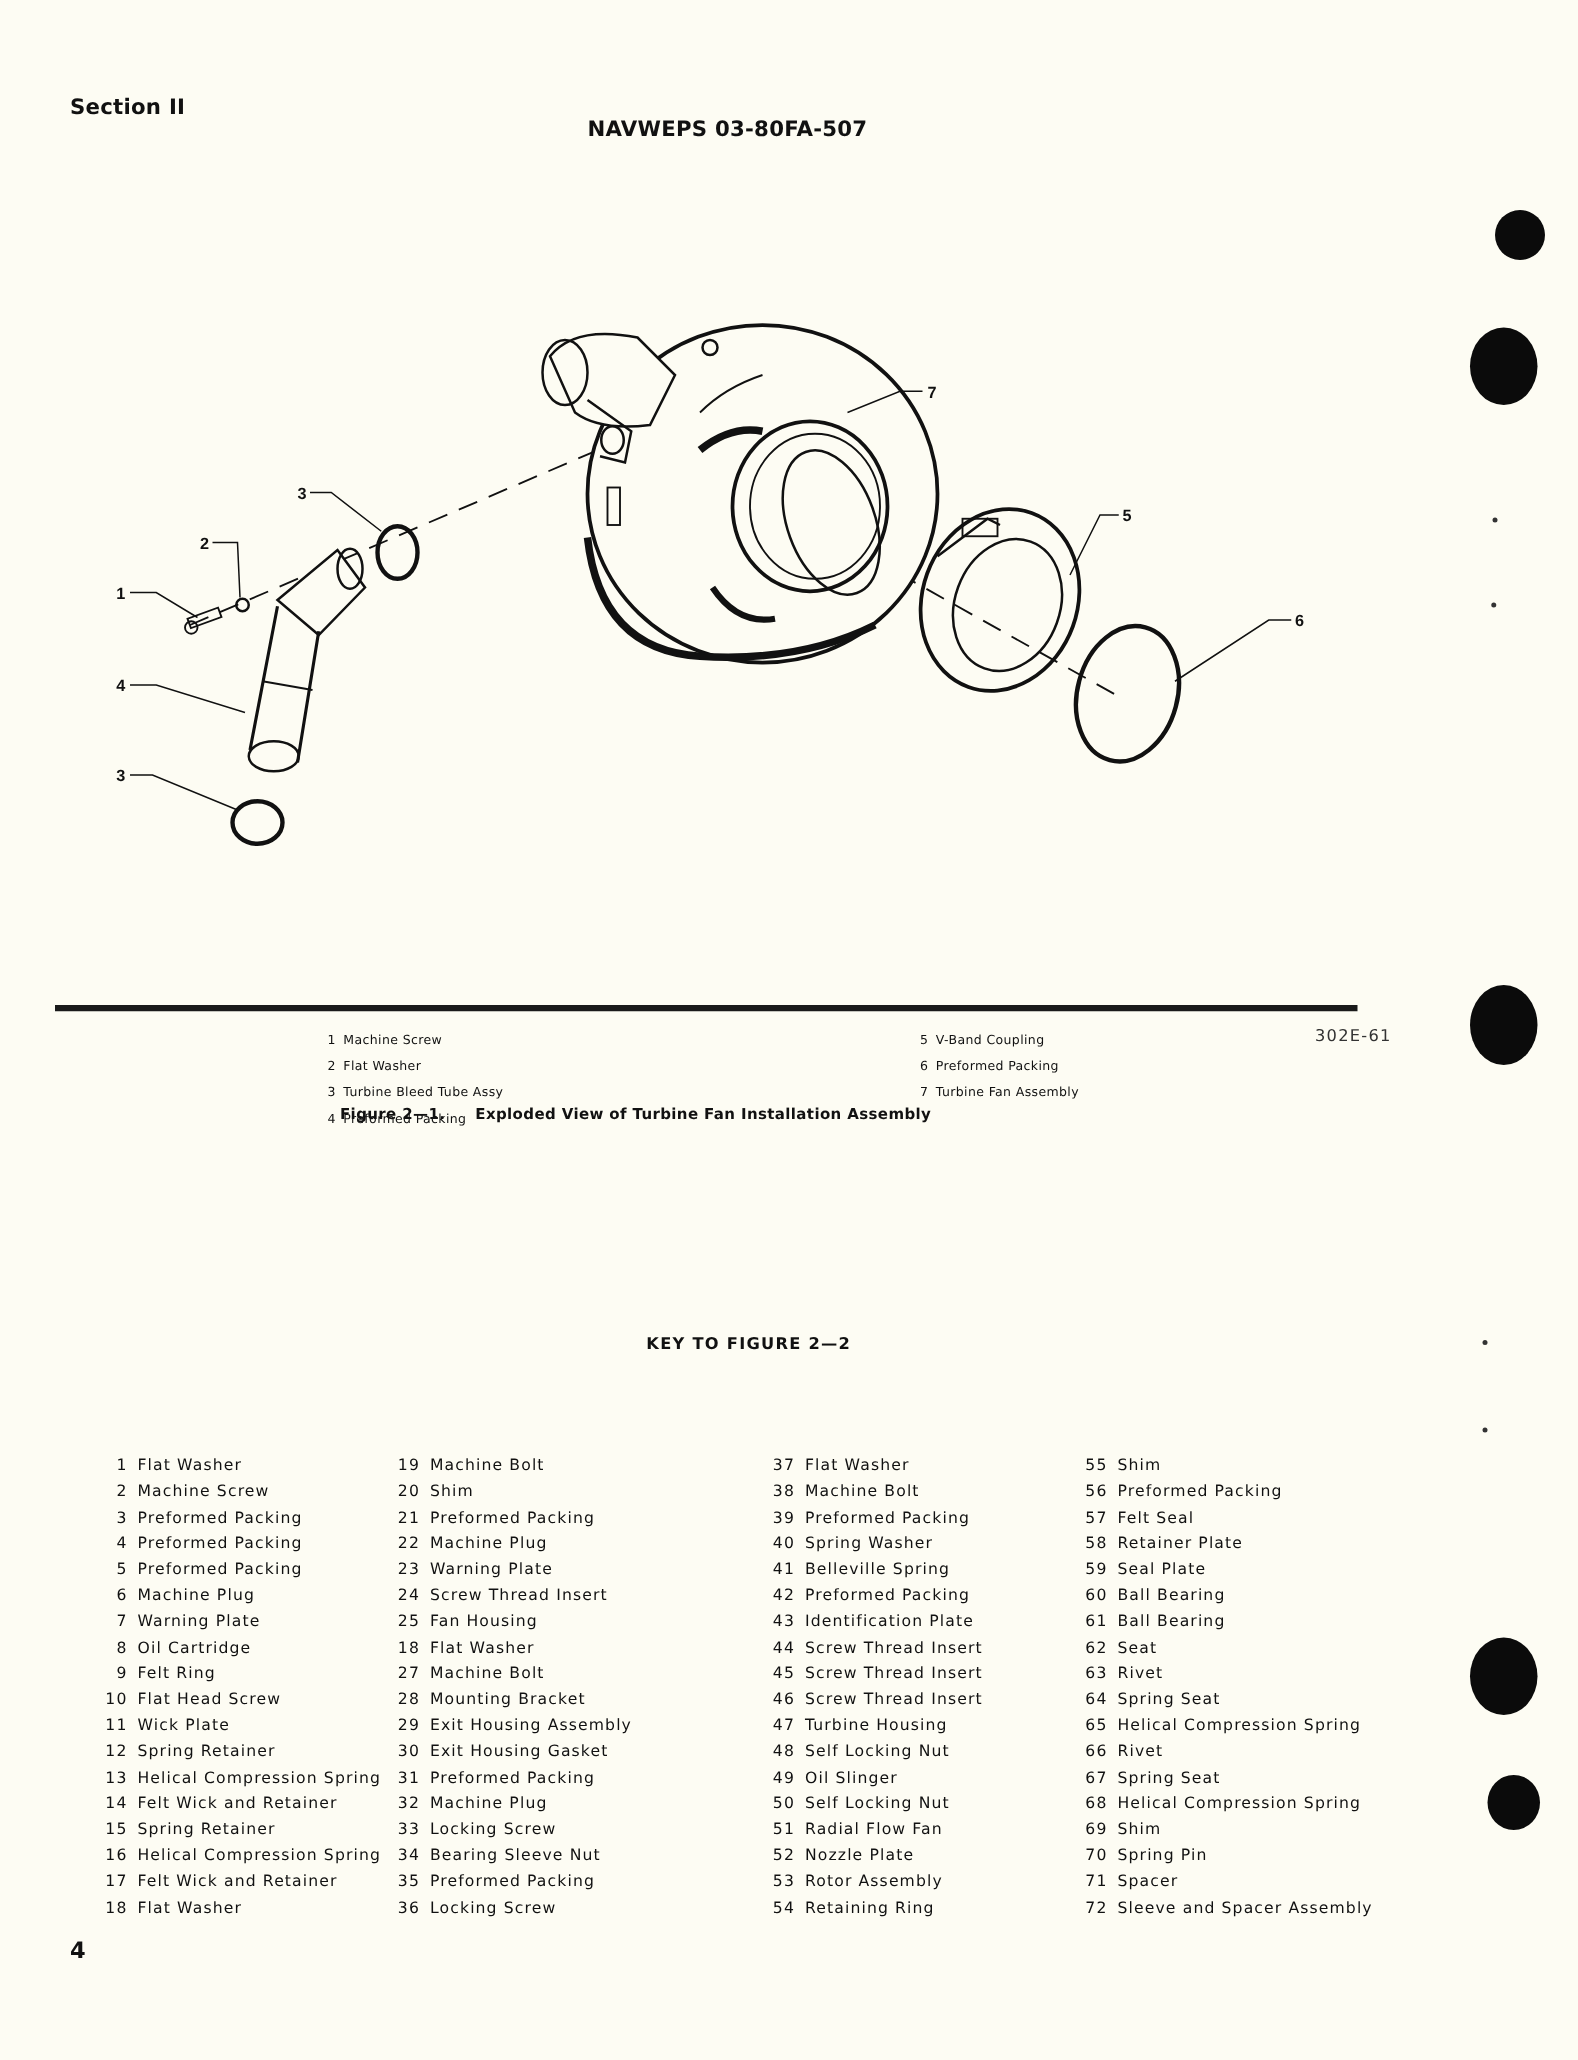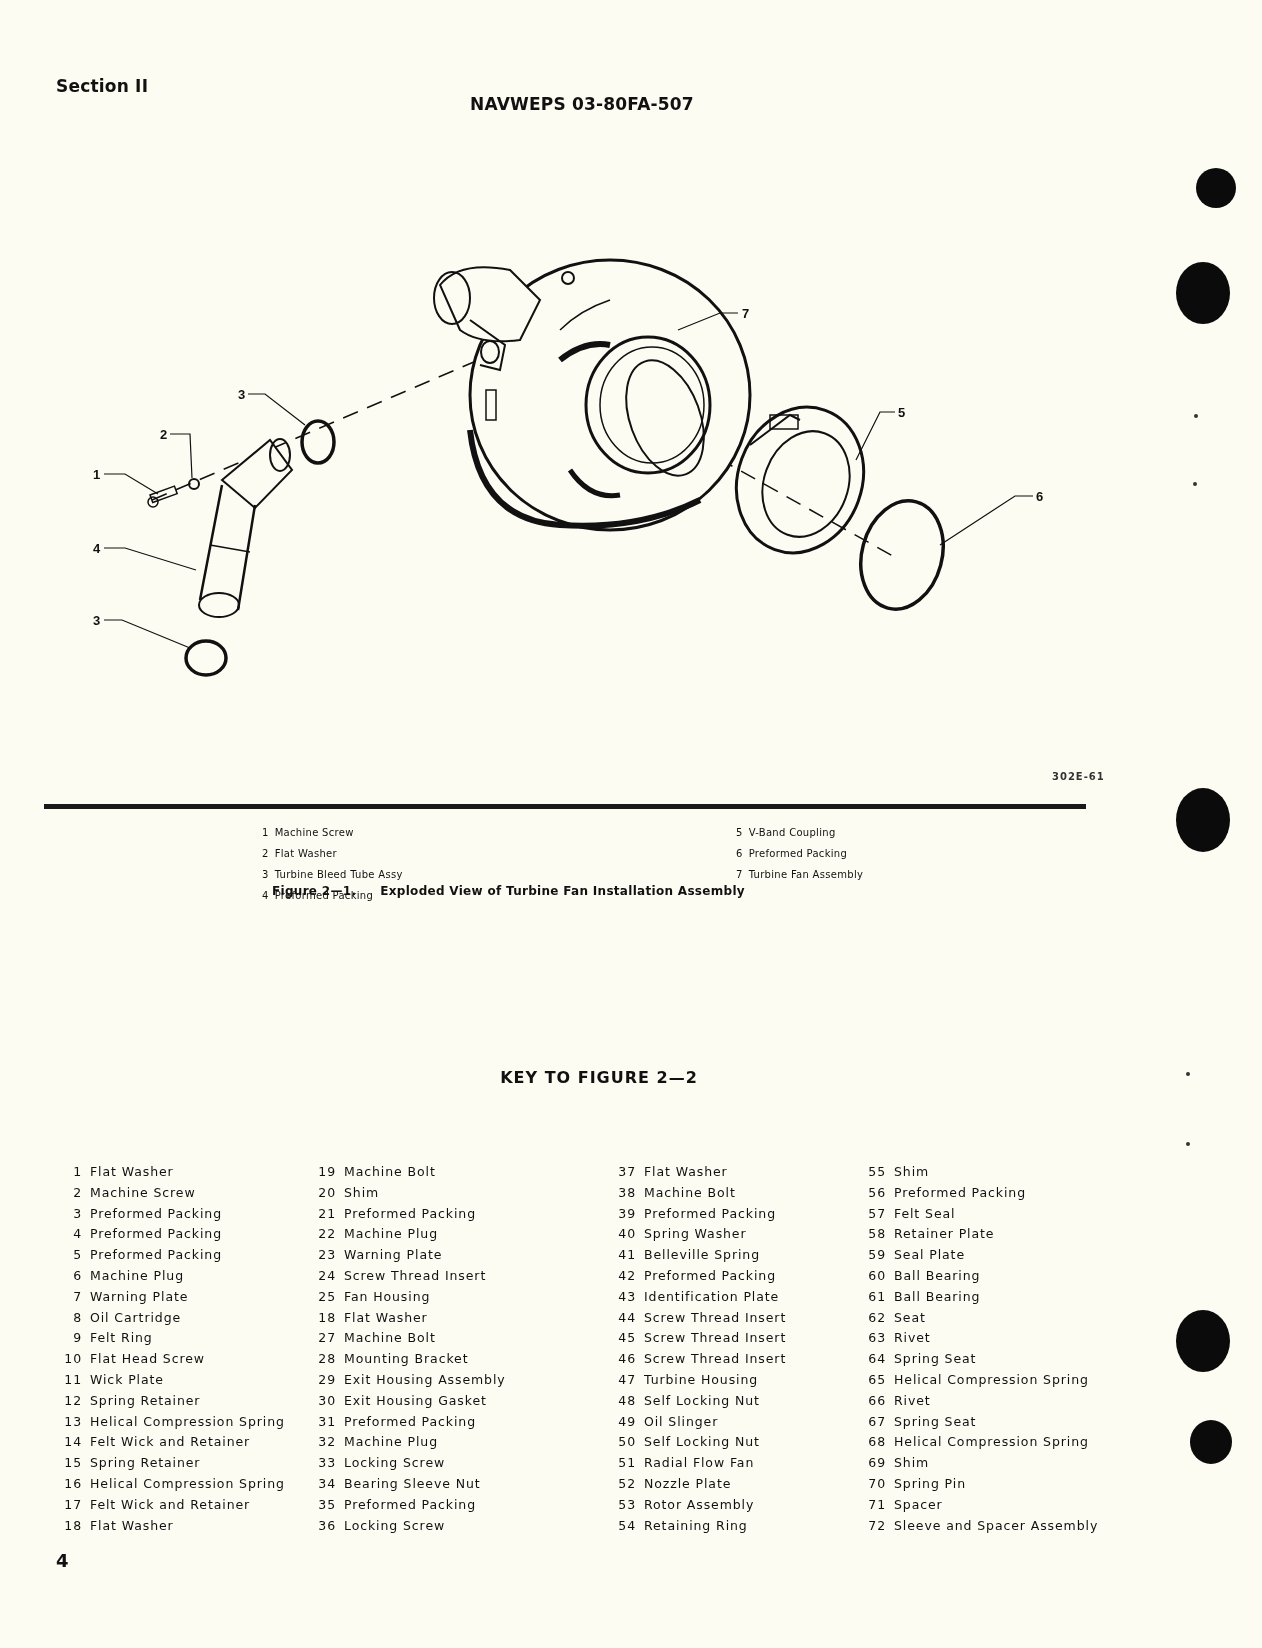--- a/index.html
+++ b/index.html
@@ -4,36 +4,36 @@
 <style>
   html, body { margin:0; padding:0; }
   body { width:1262px; height:1648px; background:#fdfcf3; position:relative; overflow:hidden;
          font-family:"DejaVu Sans", sans-serif; color:#111; }
   .hdr { position:absolute; top:76px; font-weight:bold; font-size:17px; letter-spacing:0.2px; }
   #hdr-left { left:56px; }
   #hdr-center { left:470px;margin-top:18px; }
   .punch { position:absolute; border-radius:50%; background:#0b0b0b; }
   .speck { position:absolute; width:4px; height:4px; border-radius:50%; background:#333; }
   svg#drawing { position:absolute; left:0; top:0; }
-  #fig-code { position:absolute; left:1052px; top:771px; font-size:10px; letter-spacing:1px; color:#333;font-weight:bold; }
+  #fig-code { position:absolute; left:1052px; top:822px; font-size:13px; letter-spacing:1px; color:#333; }
   #rule { position:absolute; left:44px; top:804px; width:1042px; height:5px; background:#1a1a1a; }
   .legend { position:absolute; top:822px; font-size:10px; line-height:21px; letter-spacing:0.3px; }
   #legend-left { left:262px; }
   #legend-right { left:736px; }
   .legend .row span.num { display:inline-block; margin-right:6px; }
   #fig-caption { position:absolute; top:884px; left:272px; font-weight:bold; 
                  font-size:12px; letter-spacing:0.3px; }
   #fig-caption .gap { display:inline-block; width:24px; }
   #key-title { position:absolute; top:1068px; left:0; width:1262px; text-align:center; padding-left:0px;
-               font-weight:bold; font-size:16px; letter-spacing:1px; }
+               font-weight:bold; font-size:13px; letter-spacing:1px; }
   #key-title span { position:relative; left:-32px; }
   .keycol { position:absolute; top:1162px; font-size:12.5px; line-height:20.8px; letter-spacing:0.9px; }
   .keycol .row { white-space:nowrap; }
   .keycol .num { display:inline-block; text-align:right; margin-right:8px; }
-  #kc0 { left:52px; } #kc0 .num { width:30px; }
+  #kc0 { left:72px; } #kc0 .num { width:30px; }
   #kc1 { left:306px; } #kc1 .num { width:30px; }
   #kc2 { left:606px; } #kc2 .num { width:30px;text-align:right; }
   #kc3 { left:856px; } #kc3 .num { width:30px; }
   #page-num { position:absolute; left:56px; top:1550px; font-weight:bold; font-size:18px; }
 </style>
 </head>
 <body>
 
 <div class="hdr" id="hdr-left">Section II</div>
 <div class="hdr" id="hdr-center">NAVWEPS 03-80FA-507</div>

